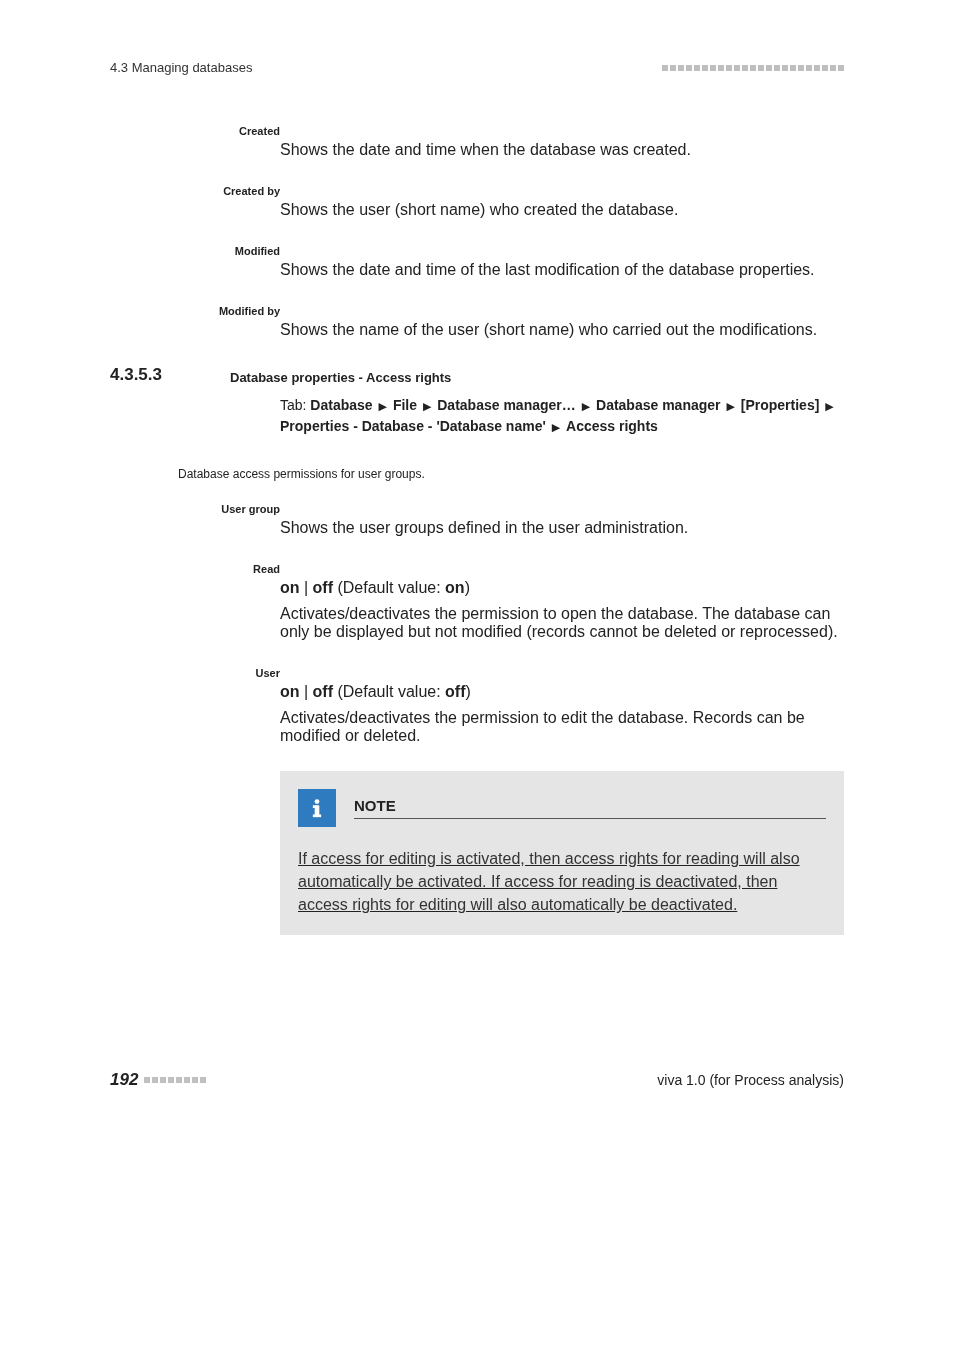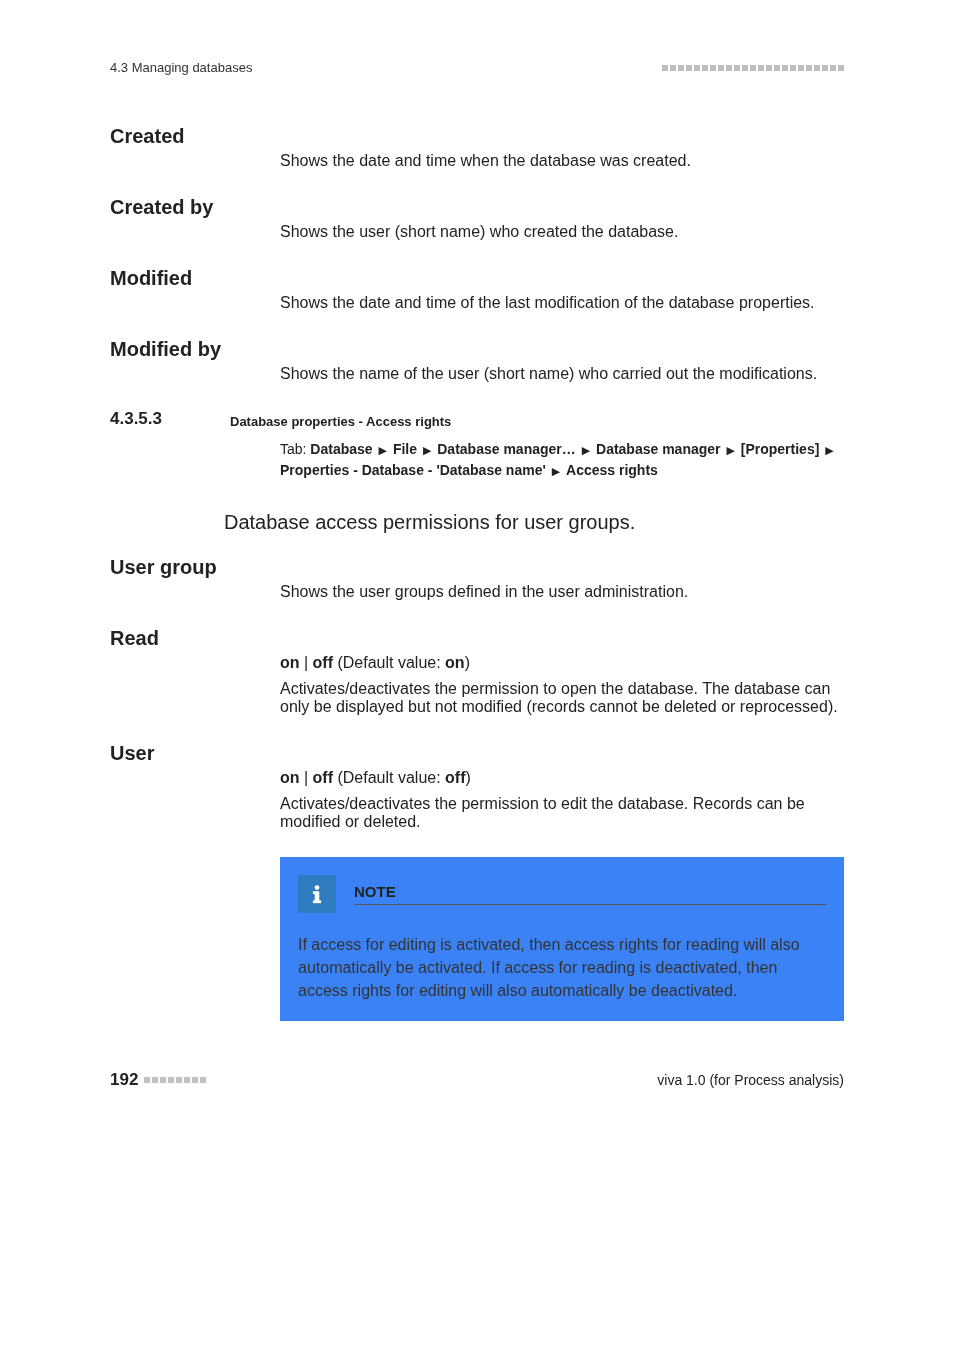--- a/index.html
+++ b/index.html
@@ -33,22 +33,23 @@
   }
   .dots-row .sq {
     width: 6px;
     height: 6px;
     background: #bfbfbf;
   }
   .label-col {
     width: 170px;
     flex: 0 0 170px;
     font-weight: bold;
-    font-size: 20px;
+    font-size: 11px;
     padding-top: 0;
+    text-align: right;
   }
   .section-heading-row {
     display: flex;
     align-items: flex-end;
     margin-top: 12px;
     margin-bottom: 10px;
   }
   .section-num {
     width: 120px;
     flex: 0 0 120px;
@@ -70,32 +71,33 @@
   }
   .tab-line .tl-bold {
     font-weight: bold;
   }
   .tri {
     font-size: 11px;
     vertical-align: middle;
     margin: 0 2px;
   }
   .intro-line {
-    margin-left: 114px;
-    font-size: 20px;
+    margin-left: 68px;
+    font-size: 12px;
     margin-bottom: 22px;
   }
   .onoff .b { font-weight: bold; }
   .note-box {
     margin-left: 170px;
     margin-top: 14px;
-    background: #3b82f6;
+    background: #e5e5e5;
     padding: 18px 18px 18px 18px;
     position: relative;
     box-sizing: border-box;
+    text-decoration: underline;
   }
   .note-header {
     display: flex;
     align-items: center;
     gap: 18px;
   }
   .note-icon {
     width: 38px;
     height: 38px;
     background: #2f7bbf;
@@ -133,20 +135,21 @@
     justify-content: space-between;
     align-items: center;
     font-size: 14px;
   }
   .footer-left {
     display: flex;
     align-items: center;
     gap: 6px;
     font-weight: bold;
     font-size: 17px;
+    font-style: italic;
   }
   .footer-right {
     font-size: 14px;
   }
   .block { margin-bottom: 26px; }
   .block .label-col { margin-bottom: 4px; }
   .spacer-top { height: 8px; }
   .indent-content { margin-left: 170px; }
 </style>
 </head>

